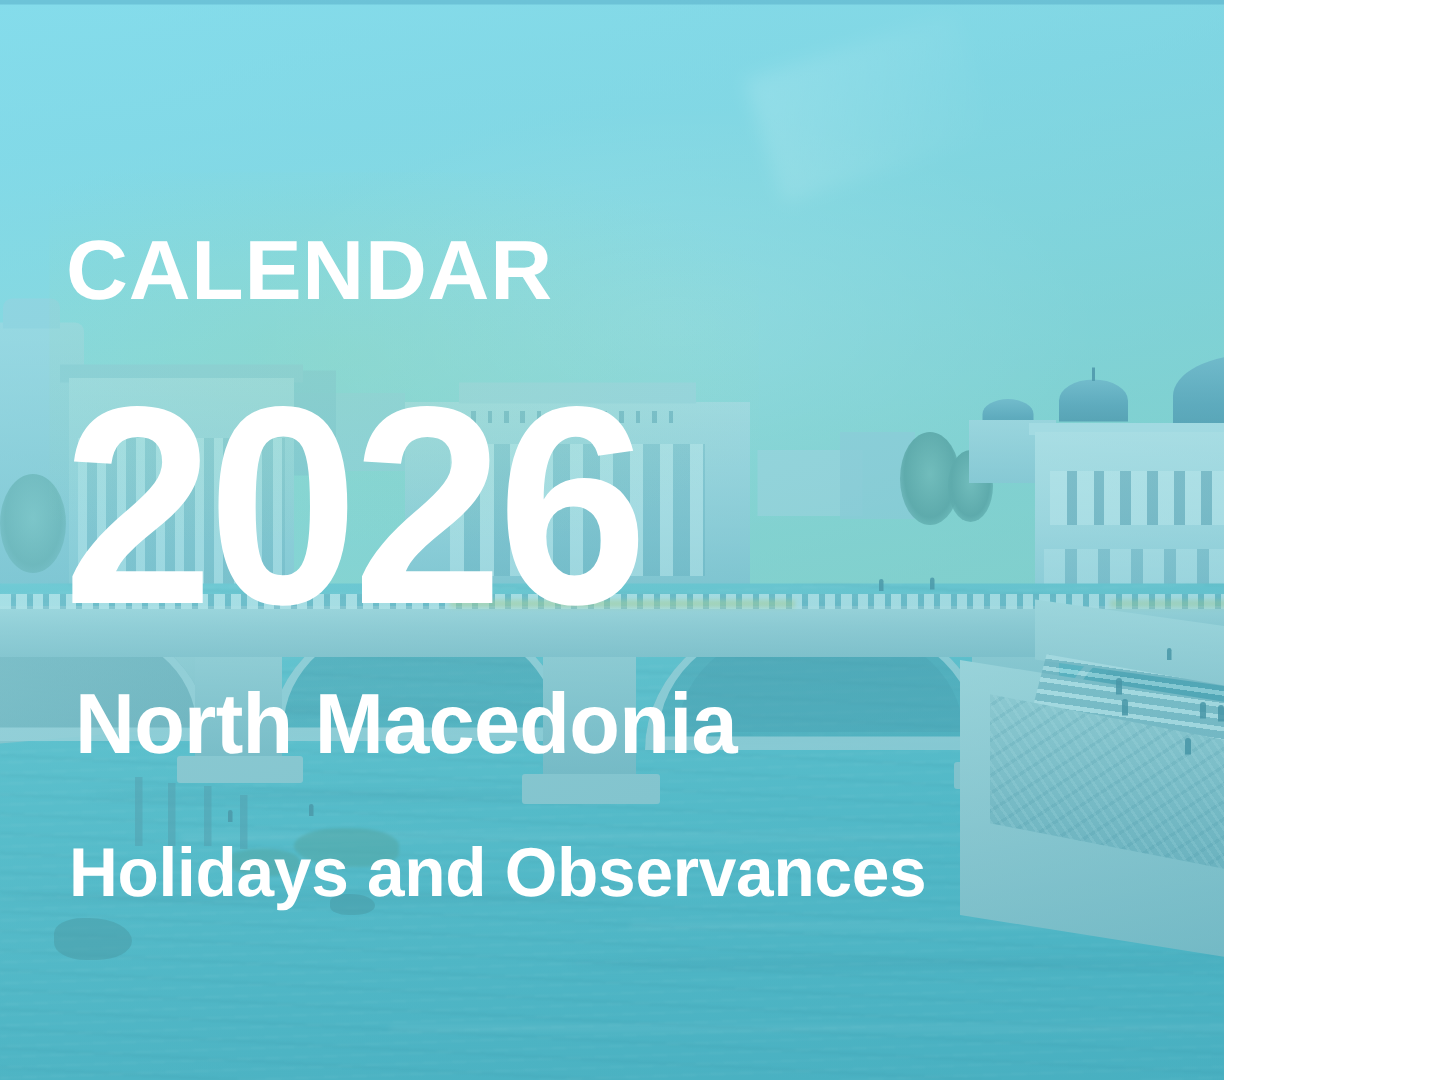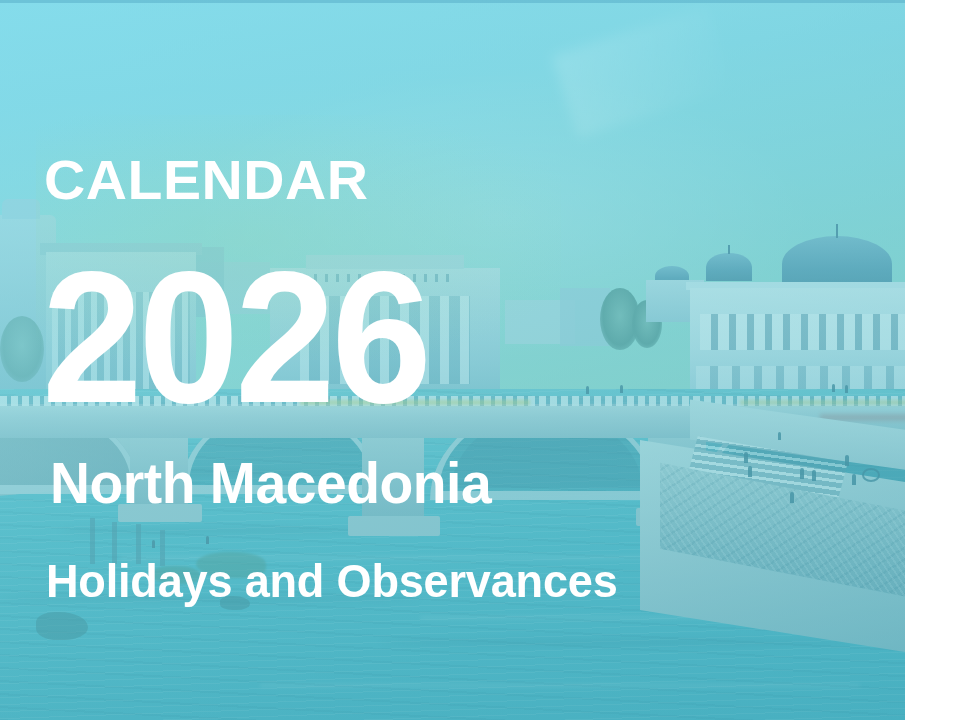--- a/index.html
+++ b/index.html
@@ -7,21 +7,21 @@
     margin: 0;
     padding: 0;
     background: #ffffff;
   }
   body {
     font-family: "Liberation Sans", sans-serif;
   }
 
   .poster {
     position: relative;
-    width: 905px;
+    width: 816px;
     height: 720px;
     overflow: hidden;
     background: #5fc3d4;
   }
 
   
   .scene {
     position: absolute;
     inset: 0;
     overflow: hidden;

